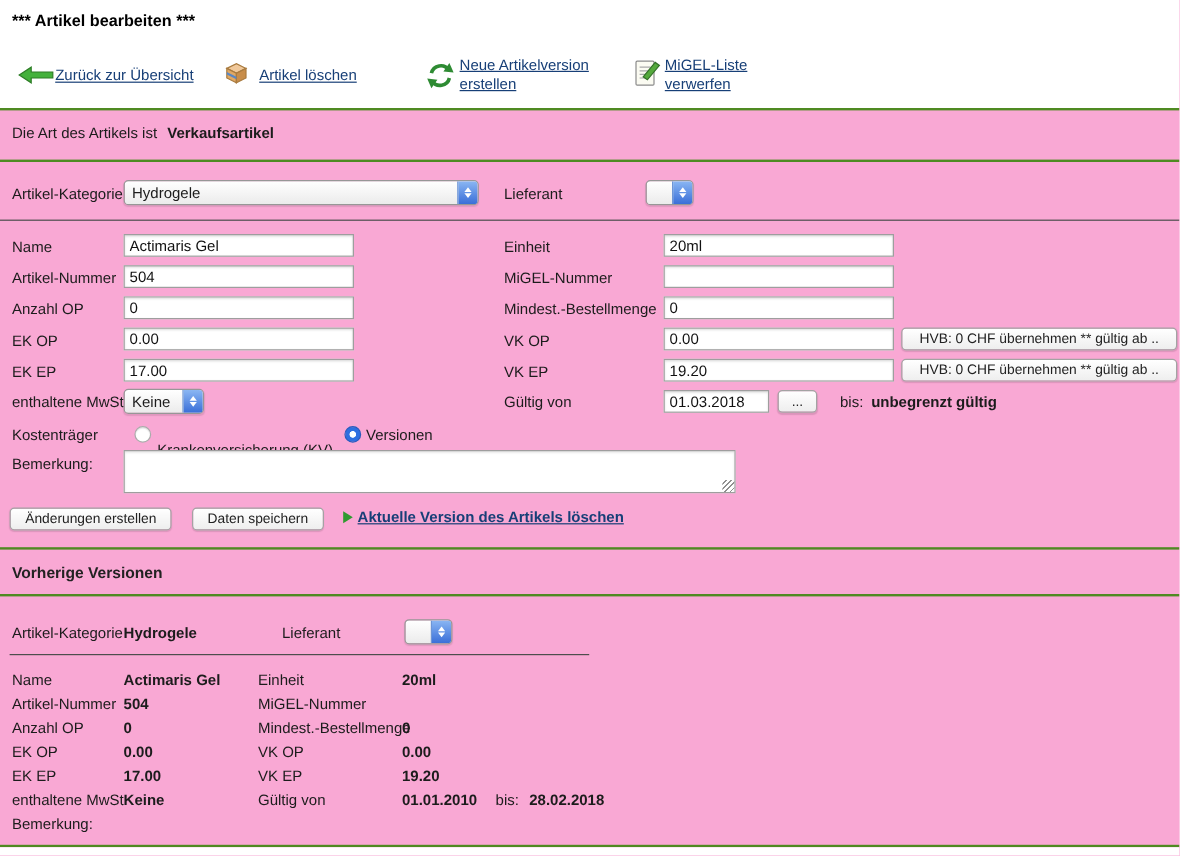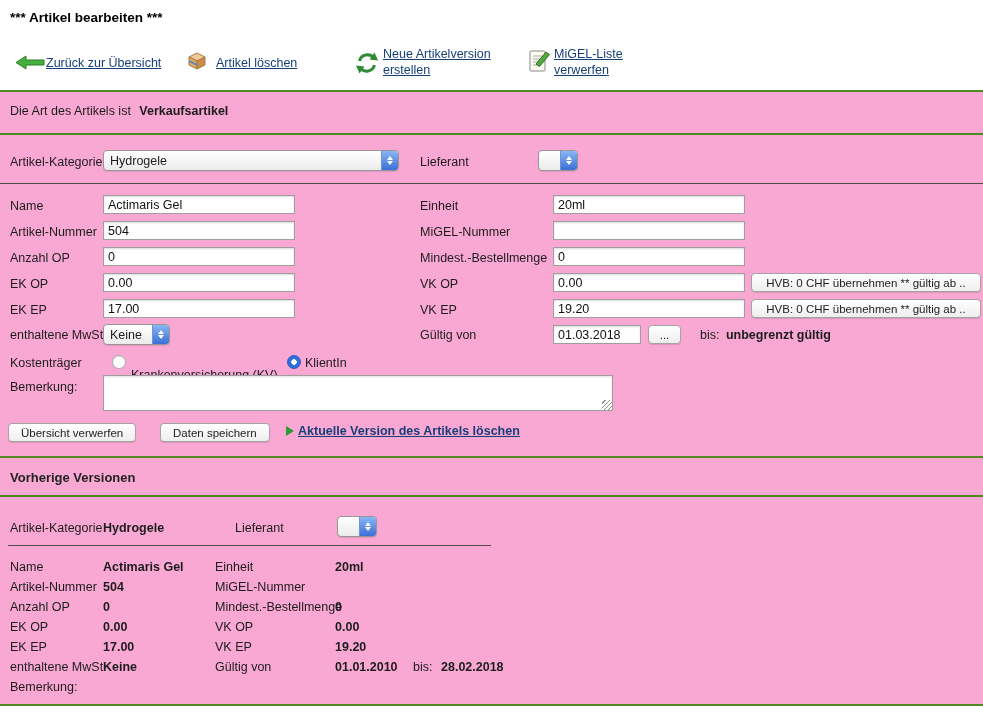--- a/index.html
+++ b/index.html
@@ -140,21 +140,21 @@
     <span class="sel-arrows">
         <i class="tri tri-up"></i>
         <i class="tri tri-dn"></i>
       </span>
   </div>
 
   <div class="abs lbl" style="left:10px;top:356px;">Kostenträger</div>
   <div class="radio off" style="left:112px;top:355px;"></div>
   <div class="abs lbl" style="left:131px;top:368px;">Krankenversicherung (KV)</div>
   <div class="radio on" style="left:287px;top:355px;"></div>
-  <div class="abs lbl" style="left:305px;top:356px;">KlientIn</div>
+  <div class="abs lbl" style="left:305px;top:356px;">Versionen</div>
 
   <div class="abs lbl" style="left:10px;top:380px;">Bemerkung:</div>
   <textarea class="ta" style="left: 103px; top: 375px; width: 510px; height: 36px;"></textarea>
   <div class="grip" style="left:602px;top:400px;"></div>
 
   <div class="abs lbl" style="left:420px;top:199px;">Einheit</div>
   <input class="tinput" style="left: 553px; top: 195px; width: 192px;" value="20ml">
 
   <div class="abs lbl" style="left:420px;top:225px;">MiGEL-Nummer</div>
   <input class="tinput" style="left: 553px; top: 221px; width: 192px;" value="">
@@ -171,21 +171,21 @@
   <button class="btn" style="left:751px;top:299px;width:230px;">HVB: 0 CHF übernehmen ** gültig ab ..</button>
 
   <div class="abs lbl" style="left:420px;top:328px;">Gültig von</div>
   <input class="tinput" style="left: 553px; top: 325px; width: 88px;" value="01.03.2018">
   <button class="btn" style="left:648px;top:325px;width:33px;">...</button>
   <div class="abs lbl" style="left:700px;top:328px;">
     <span>bis:</span>
     <span class="bold" style="margin-left:3px;">unbegrenzt gültig</span>
   </div>
 
-  <button class="btn" style="left:8px;top:423px;padding:0 12px;">Übersicht verwerfen</button>
+  <button class="btn" style="left:8px;top:423px;padding:0 12px;">Änderungen erstellen</button>
   <button class="btn" style="left:160px;top:423px;padding:0 12px;">Daten speichern</button>
   <div class="play-tri" style="left:286px;top:426px;"></div>
   <div class="abs link bold" style="left:298px;top:424px;">Aktuelle Version des Artikels löschen</div>
 
   <div class="hline-green" style="top:456px;"></div>
 
   <div class="abs hdr2" style="left:10px;top:470px;">Vorherige Versionen</div>
 
   <div class="hline-green" style="top:495px;"></div>
 

